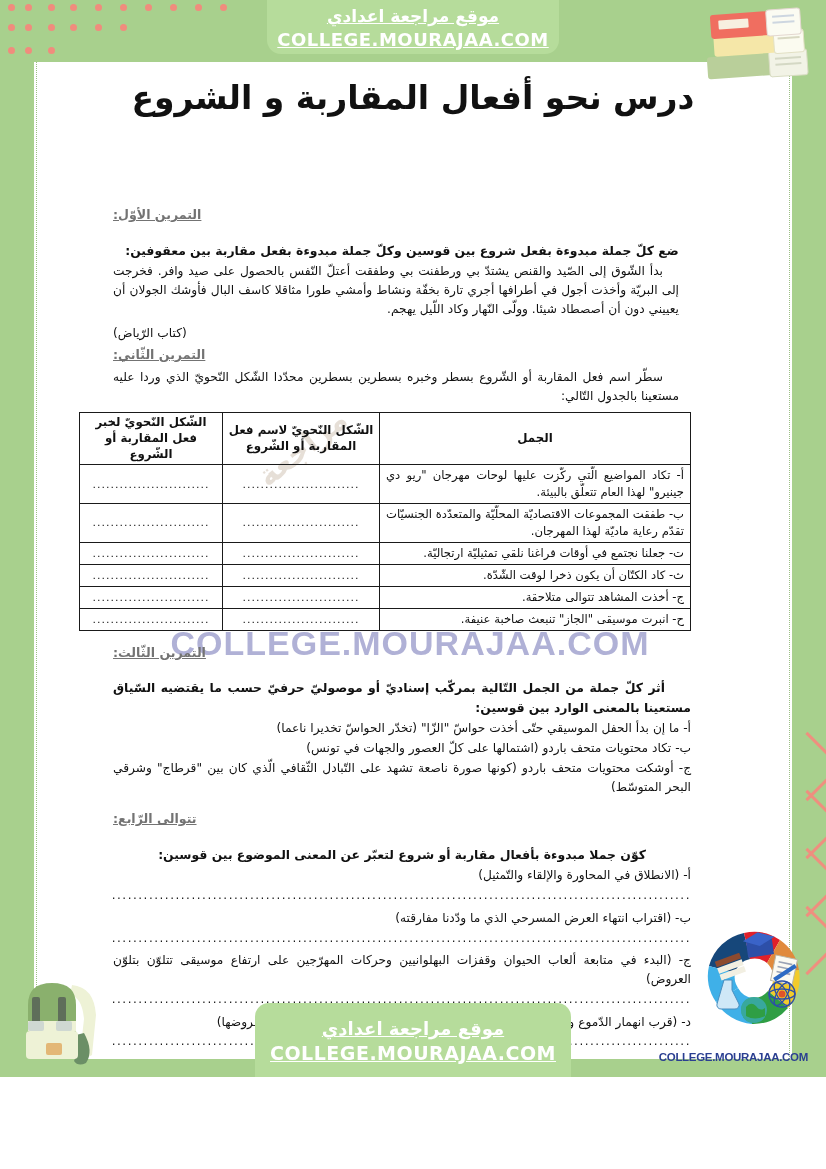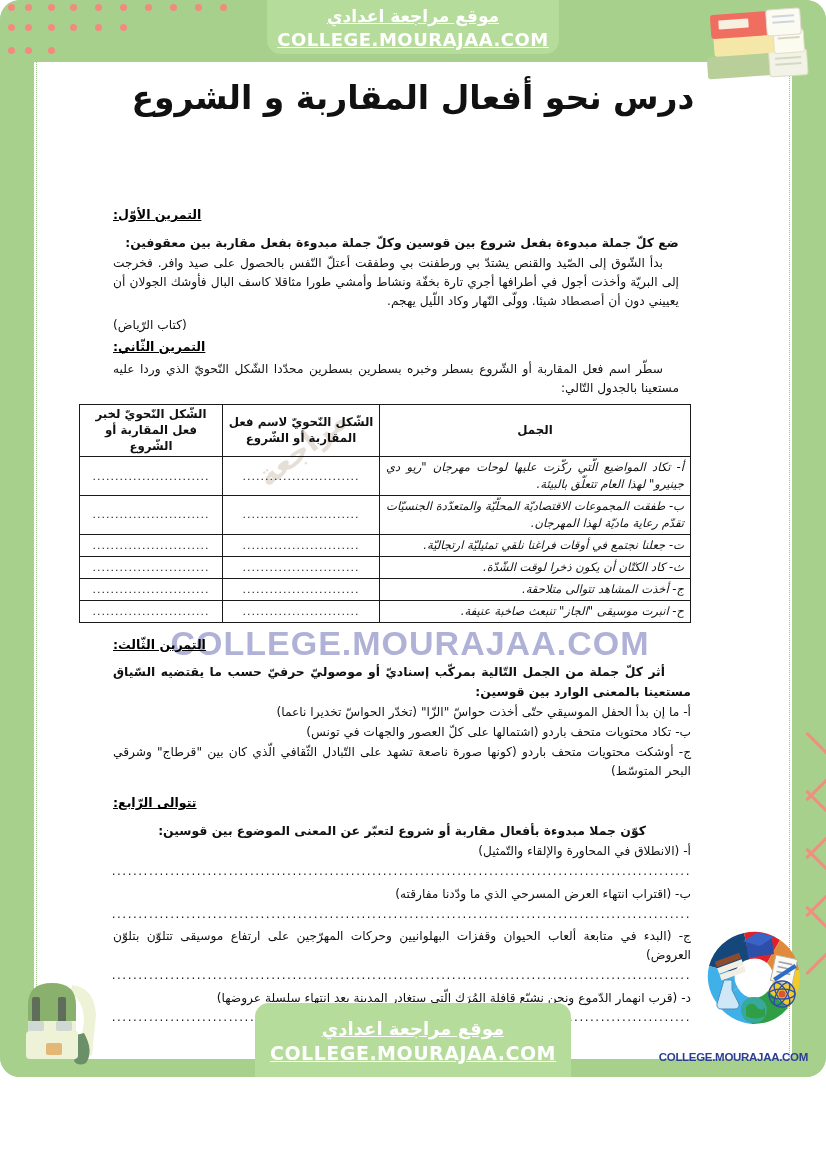--- a/index.html
+++ b/index.html
@@ -7,21 +7,20 @@
     padding: 0;
     background: #ffffff;
   }
   .page {
     position: relative;
     width: 826px;
     height: 1077px;
     background: #ffffff;
     overflow: hidden;
     font-family: "DejaVu Sans", "Liberation Sans", sans-serif;
-    border-radius: 20px;
   }
 
   
   .band-top {
     position: absolute;
     left: 0; top: 0;
     width: 826px; height: 62px;
     background: #a8d08d;
   }
   .band-bottom {
@@ -152,26 +151,26 @@
     font-size: 12.2px;
     line-height: 1.55;
     text-align: justify;
   }
   .ex-head {
     font-size: 12.6px;
     font-weight: bold;
     text-decoration: underline;
     text-align: left;
     margin: 0 0 3px 0;
-    color: #000000;
+    color: #737373;
   }
   .ex-instr {
     font-weight: bold;
     text-align: center;
-    margin: 8px 0 2px 0;
+    margin: 16px 0 2px 0;
     font-size: 12.4px;
   }
   .ex-instr.indent {
     text-align: justify;
     text-indent: 26px;
   }
   .ex-body {
     margin: 0 12px 6px 0;
     text-align: justify;
     text-indent: 16px;
@@ -199,21 +198,20 @@
     font-weight: bold;
     text-align: center;
     line-height: 1.35;
     font-size: 11.8px;
     height: 36px;
   }
   table.grid td.sent {
     text-align: justify;
     line-height: 1.45;
     padding: 2px 6px;
-    font-style: italic;
   }
   table.grid td.blank {
     text-align: center;
     color: #1a1a1a;
     letter-spacing: 1px;
     font-size: 11px;
   }
   .col-jml  { width: 300px; }
   .col-ism  { width: 146px; }
   .col-khbr { width: 132px; }

